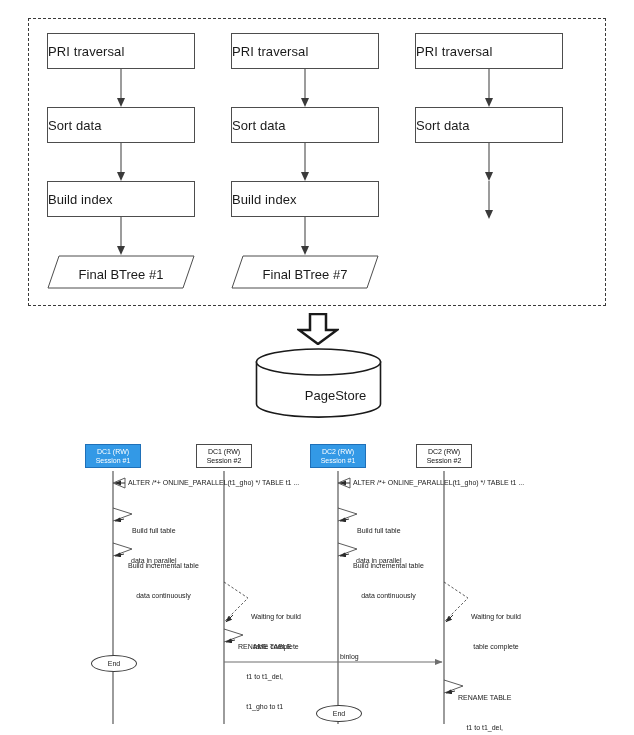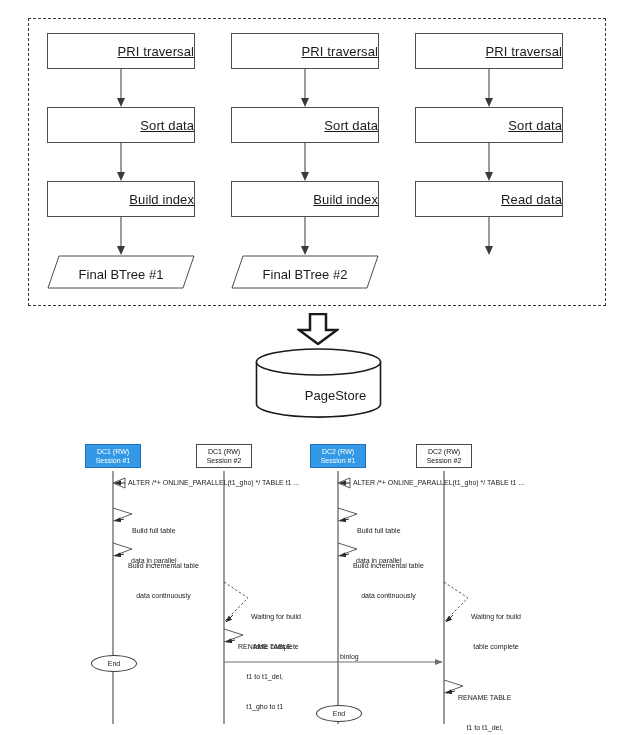--- a/index.html
+++ b/index.html
@@ -37,25 +37,24 @@
   .pipeline-col.c3 { left: 386px; }
 
   .proc-box {
     width: 148px;
     height: 36px;
     border: 1px solid #4d4d4d;
     background: #ffffff;
     box-sizing: border-box;
     display: flex;
     align-items: center;
-    justify-content: flex-end;
+    justify-content: flex-start;
     font-size: 13px;
     color: #1a1a1a;
     letter-spacing: .1px;
-    text-decoration: underline;
   }
 
   .arrow-v {
     position: relative;
     width: 148px;
     height: 38px;
   }
   .arrow-v::before {
     content: "";
     position: absolute;
@@ -225,36 +224,33 @@
     </div>
     <div class="arrow-v"></div>
     <div class="proc-box">
       <span>Build index</span>
     </div>
     <div class="arrow-v"></div>
     <div class="data-shape">
       <svg width="148" height="34" viewBox="0 0 148 34">
           <polygon points="12,1 147,1 136,33 1,33" fill="#ffffff" stroke="#4d4d4d" stroke-width="1"></polygon>
         </svg>
-      <span>Final BTree #2</span>
+      <span>Final BTree #7</span>
     </div>
   </div>
 
   <div class="pipeline-col c3">
     <div class="proc-box">
       <span>PRI traversal</span>
     </div>
     <div class="arrow-v"></div>
     <div class="proc-box">
       <span>Sort data</span>
     </div>
     <div class="arrow-v"></div>
-    <div class="proc-box">
-      <span>Read data</span>
-    </div>
     <div class="arrow-v"></div>
   </div>
 </div>
 
 <div id="flow-down-arrow">
   <svg width="42" height="32" viewBox="0 0 42 32">
     <polygon points="13,1 29,1 29,17 40,17 21,31 2,17 13,17" fill="#ffffff" stroke="#1a1a1a" stroke-width="2.5" stroke-linejoin="miter"></polygon>
   </svg>
 </div>
 

